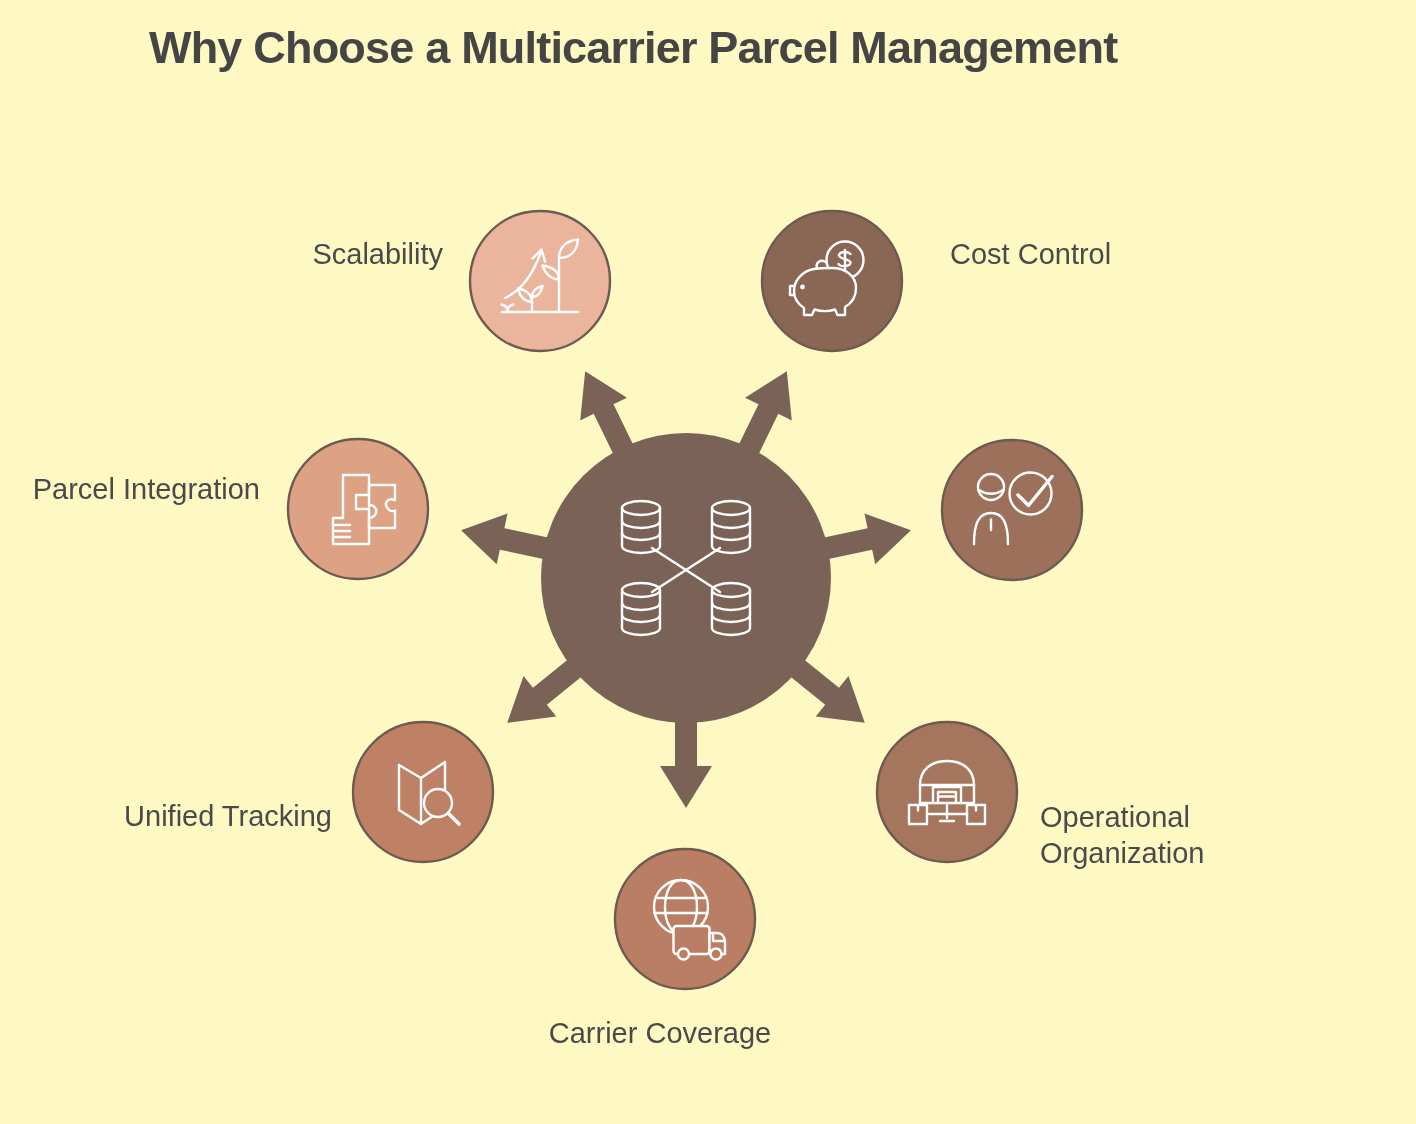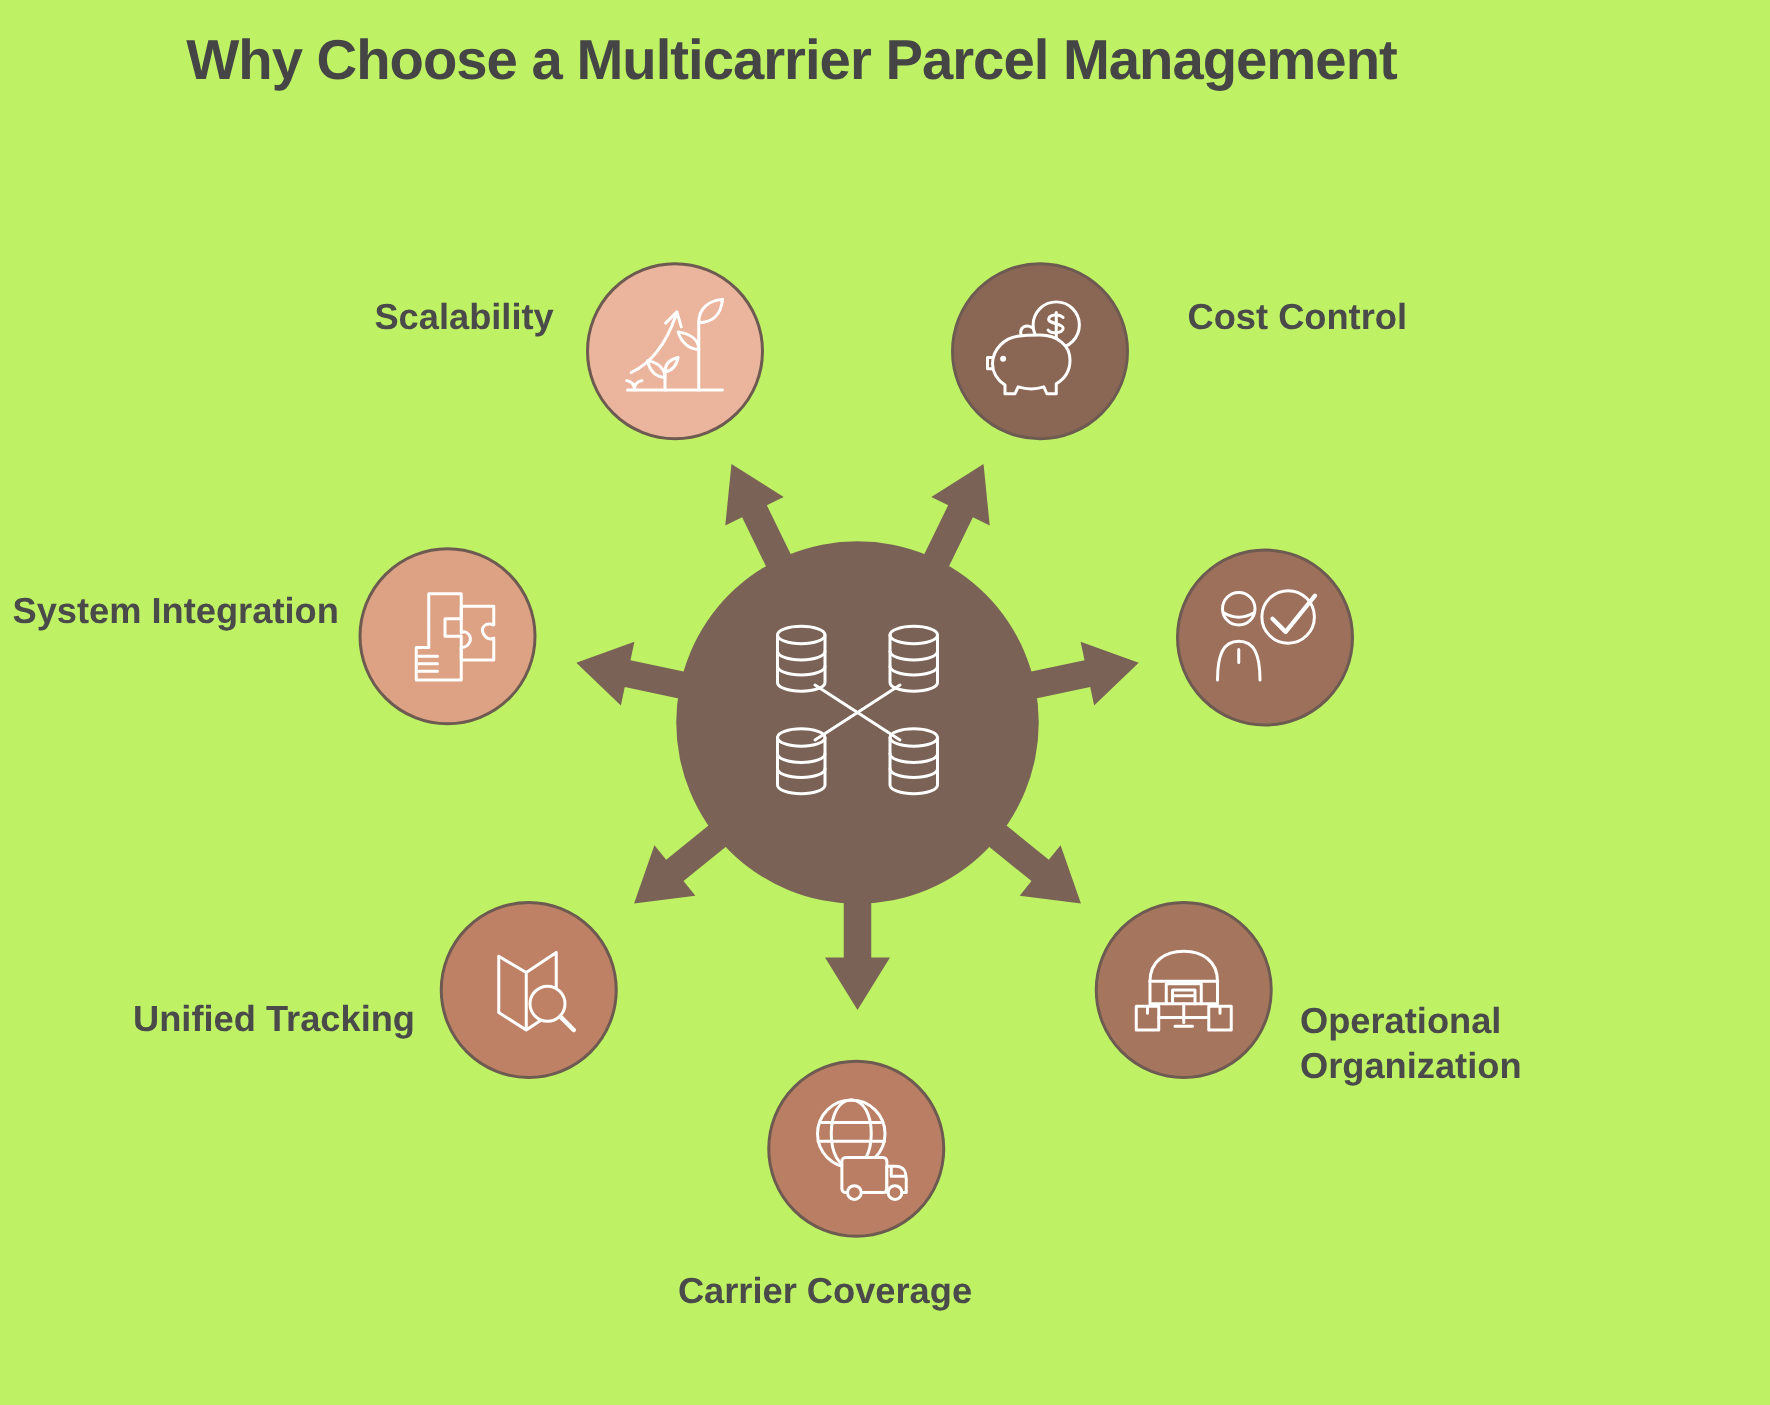--- a/index.html
+++ b/index.html
@@ -1,27 +1,27 @@
 <!DOCTYPE html>
 <html><head>
 <meta charset="utf-8">
 <style>
   html,body{margin:0;padding:0;background:#ffffff;}
   .canvas{
-    position:relative;width:1416px;height:1124px;background:#bef264;overflow:hidden;
+    position:relative;width:1416px;height:1124px;background:#fef9c3;overflow:hidden;
     font-family:"Liberation Sans",sans-serif;
   }
   .title{
     position:absolute;left:149px;top:22px;margin:0;
     font-size:45px;font-weight:bold;color:#454545;letter-spacing:-0.8px;white-space:nowrap;
   }
   .hub-layer{position:absolute;left:0;top:0;}
   .sat{position:absolute;width:144px;height:144px;}
   .lbl{
-    position:absolute;font-size:29px;color:#4A4A4A;line-height:35px;white-space:nowrap;font-weight:bold;
+    position:absolute;font-size:29px;color:#4A4A4A;line-height:35px;white-space:nowrap;
   }
   .lbl.wrap{white-space:normal;line-height:36px;}
   .r{text-align:right;}
   .c{text-align:center;}
 </style>
 </head>
 <body>
 
 <div class="canvas">
 
@@ -154,15 +154,15 @@
         <path d="M59,24 H85 V39 C78,36.5 74.5,41.5 76.5,45.5 C78.5,50 82,51 85,49.5 V67 H59 V57 C65.5,56.5 68,50.5 65,46.5 C62.5,43.5 60,44 59,45.5 Z"></path>
       </g>
     </svg>
   </div>
 
   <div class="lbl r" style="left:150px;top:237px;width:293px">Scalability</div>
   <div class="lbl" style="left:950px;top:237px">Cost Control</div>
   <div class="lbl wrap" style="left:1040px;top:799px;width:215px">Operational Organization</div>
   <div class="lbl c" style="left:520px;top:1016px;width:280px">Carrier Coverage</div>
   <div class="lbl r" style="left:60px;top:799px;width:272px">Unified Tracking</div>
-  <div class="lbl r" style="left:10px;top:472px;width:250px">System Integration</div>
+  <div class="lbl r" style="left:10px;top:472px;width:250px">Parcel Integration</div>
 
 </div>
 
 </body></html>

